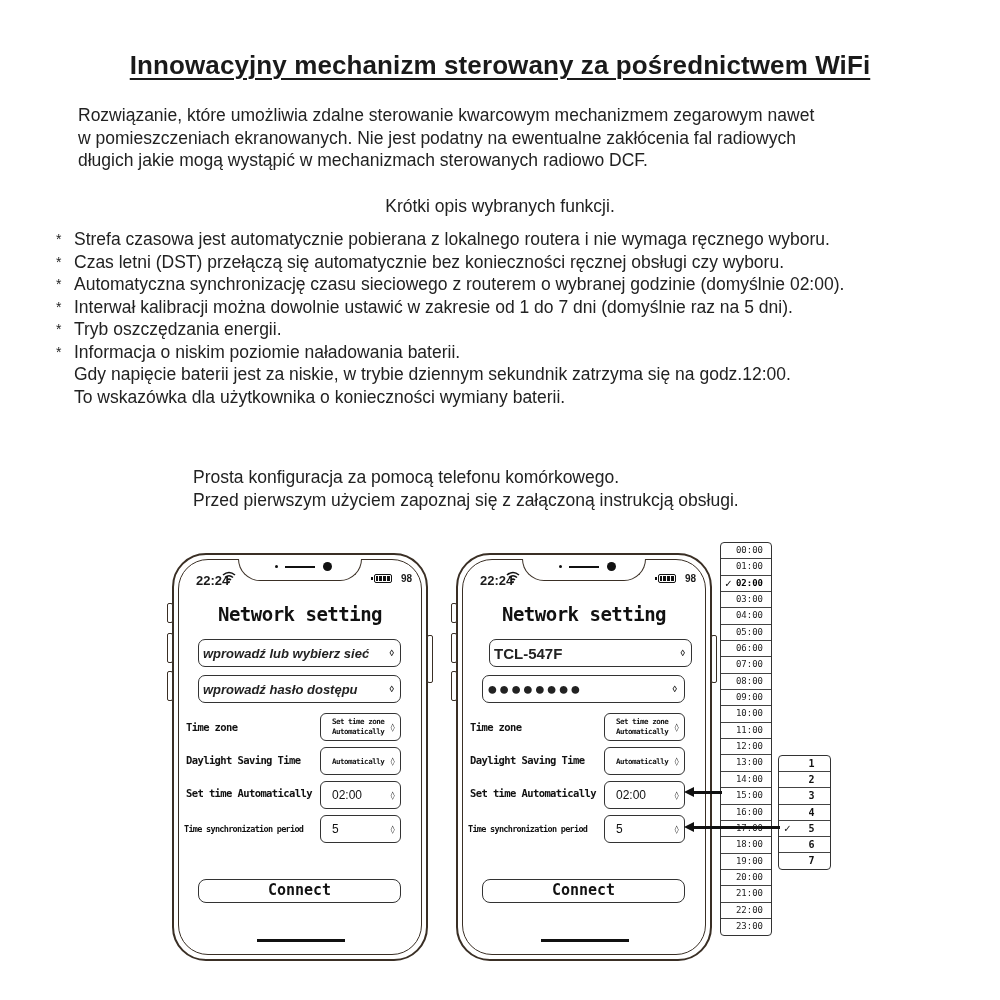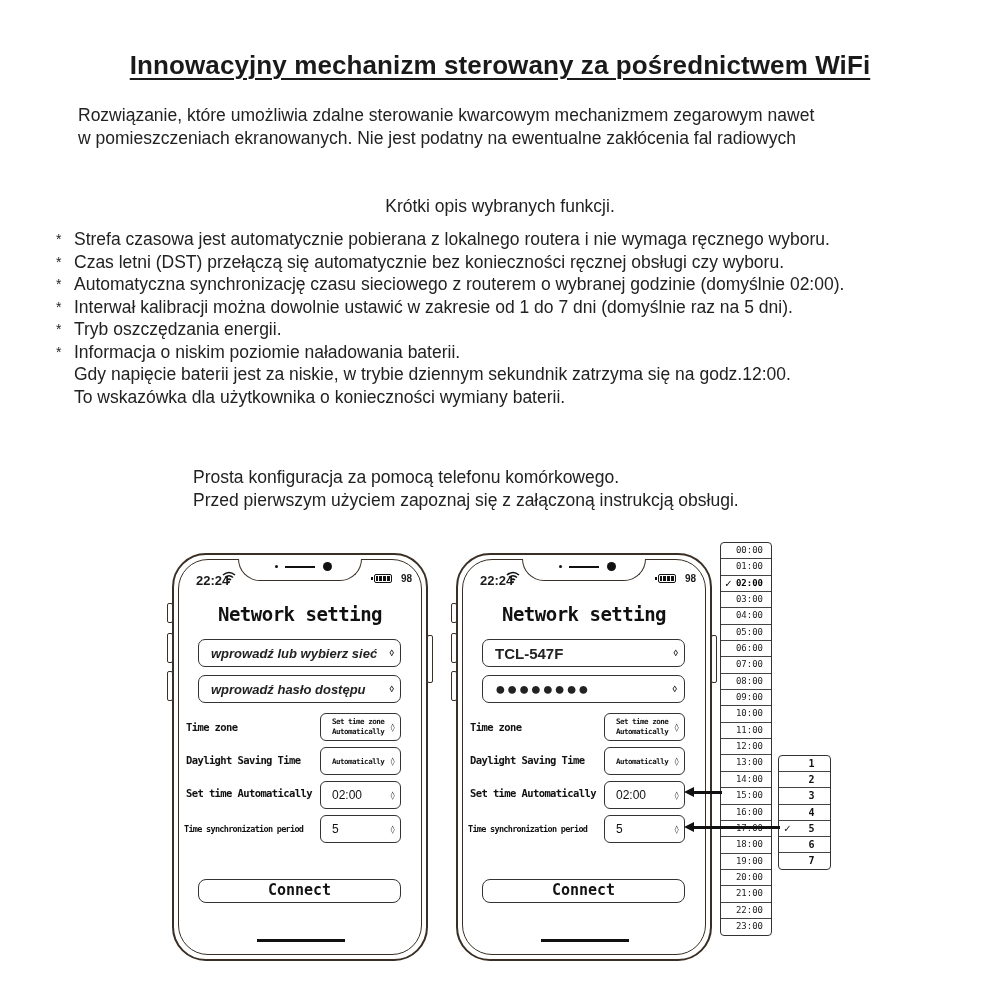--- a/index.html
+++ b/index.html
@@ -58,24 +58,24 @@
   .battery::before { content: ""; position: absolute; left: -4px; top: 2px; width: 2px; height: 3px; background: #111; }
   .battery-pct { position: absolute; right: 14px; top: 18px; font-size: 10px; font-weight: bold; z-index: 3; }
 
   .screen-title {
     position: absolute; left: 0; width: 100%; top: 48px; text-align: center;
     font-family: "DejaVu Sans Mono", monospace; font-size: 19px; font-weight: bold; letter-spacing: -0.5px; color: #111;
   }
   .field {
     position: absolute; left: 24px; width: 203px; height: 28px;
     border: 1.5px solid #333; border-radius: 7px; background: #fff;
-    display: flex; align-items: center; padding: 0 12px;
+    display: flex; align-items: center; padding: 0 4px;
     font-size: 13px; font-weight: bold; font-style: italic; color: #222;
   }
-  .field.plain { font-style: normal; font-size: 15px; }
+  .field.plain { font-style: normal; font-size: 15px; margin-left: 7px; }
   .field.dots { font-style: normal; font-size: 18px; letter-spacing: 1px; }
   .field .spin { position: absolute; right: 6px; top: 50%; transform: translateY(-50%); font-size: 9px; font-style: normal; }
   .row-label {
     position: absolute; left: 12px; font-family: "DejaVu Sans Mono", monospace; font-weight: bold;
     font-size: 10.5px; color: #111; letter-spacing: -0.6px; white-space: nowrap;
   }
   .row-label.small { font-size: 8.5px; left: 10px; letter-spacing: -0.7px; }
   .sel {
     position: absolute; left: 146px; width: 81px; height: 28px;
     border: 1.5px solid #333; border-radius: 6px; background: #fff;
@@ -119,20 +119,21 @@
   .arrow::before { content: ""; position: absolute; left: -8px; top: -4px; border-right: 10px solid #111; border-top: 5.5px solid transparent; border-bottom: 5.5px solid transparent; }
 </style>
 </head>
 <body>
 
 <div class="title">Innowacyjny mechanizm sterowany za pośrednictwem WiFi</div>
 
 <div class="intro">
   <p>Rozwiązanie, które umożliwia zdalne sterowanie kwarcowym mechanizmem zegarowym nawet</p>
   <p>w pomieszczeniach ekranowanych. Nie jest podatny na ewentualne zakłócenia fal radiowych</p>
+  <p>długich jakie mogą wystąpić w mechanizmach sterowanych radiowo DCF.</p>
 </div>
 
 <div class="subhead">Krótki opis wybranych funkcji.</div>
 
 <div class="features" id="features">
     <div class="feat">
       <span class="star">*</span>
       <span class="txt">Strefa czasowa jest automatycznie pobierana z lokalnego routera i nie wymaga ręcznego wyboru.</span>
     </div>
     <div class="feat">

